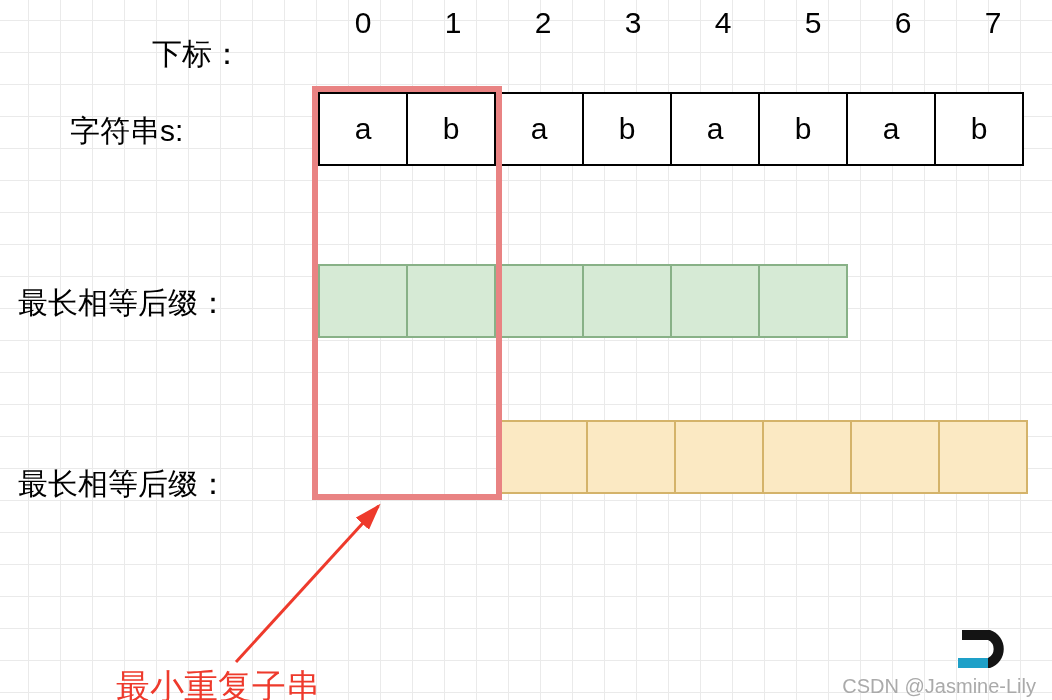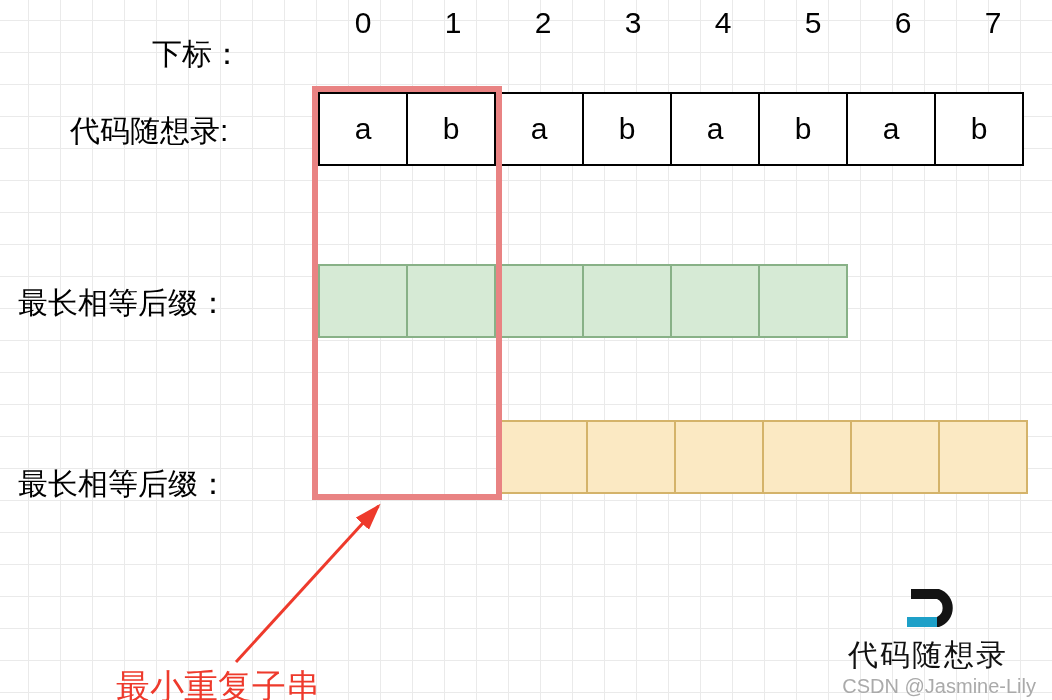--- a/index.html
+++ b/index.html
@@ -113,21 +113,21 @@
       <div class="idx" style="left: 318px; top: 6px;">0</div>
       <div class="idx" style="left: 408px; top: 6px;">1</div>
       <div class="idx" style="left: 498px; top: 6px;">2</div>
       <div class="idx" style="left: 588px; top: 6px;">3</div>
       <div class="idx" style="left: 678px; top: 6px;">4</div>
       <div class="idx" style="left: 768px; top: 6px;">5</div>
       <div class="idx" style="left: 858px; top: 6px;">6</div>
       <div class="idx" style="left: 948px; top: 6px;">7</div>
     </div>
 
-  <div id="str-label" class="label" style="left: 70px; top: 111px;">代码随想录:</div>
+  <div id="str-label" class="label" style="left: 70px; top: 111px;">字符串s:</div>
   <div id="str-row" class="row-cells" style="left: 318px; top: 92px;">
       <div class="cell">a</div>
       <div class="cell">b</div>
       <div class="cell">a</div>
       <div class="cell">b</div>
       <div class="cell">a</div>
       <div class="cell">b</div>
       <div class="cell">a</div>
       <div class="cell">b</div>
     </div>
@@ -164,17 +164,16 @@
   </svg>
   <div id="annot" class="annot-red" style="left: 116px; top: 664px;">最小重复子串</div>
 
   <div class="logo-wrap">
     <div class="logo-mark">
       <svg width="58" height="46" viewBox="0 0 58 46">
         <path d="M12 4 H40 A20 20 0 0 1 40 42 H12 V32 H38 A10 10 0 0 0 38 14 H12 Z" fill="#141414"></path>
         <rect x="8" y="32" width="30" height="10" fill="#1ea0c8"></rect>
       </svg>
     </div>
-    <div class="logo-text">代码随想录</div>
   </div>
 
   <div class="watermark">CSDN @Jasmine-Lily</div>
 </div>
 
 </body></html>

